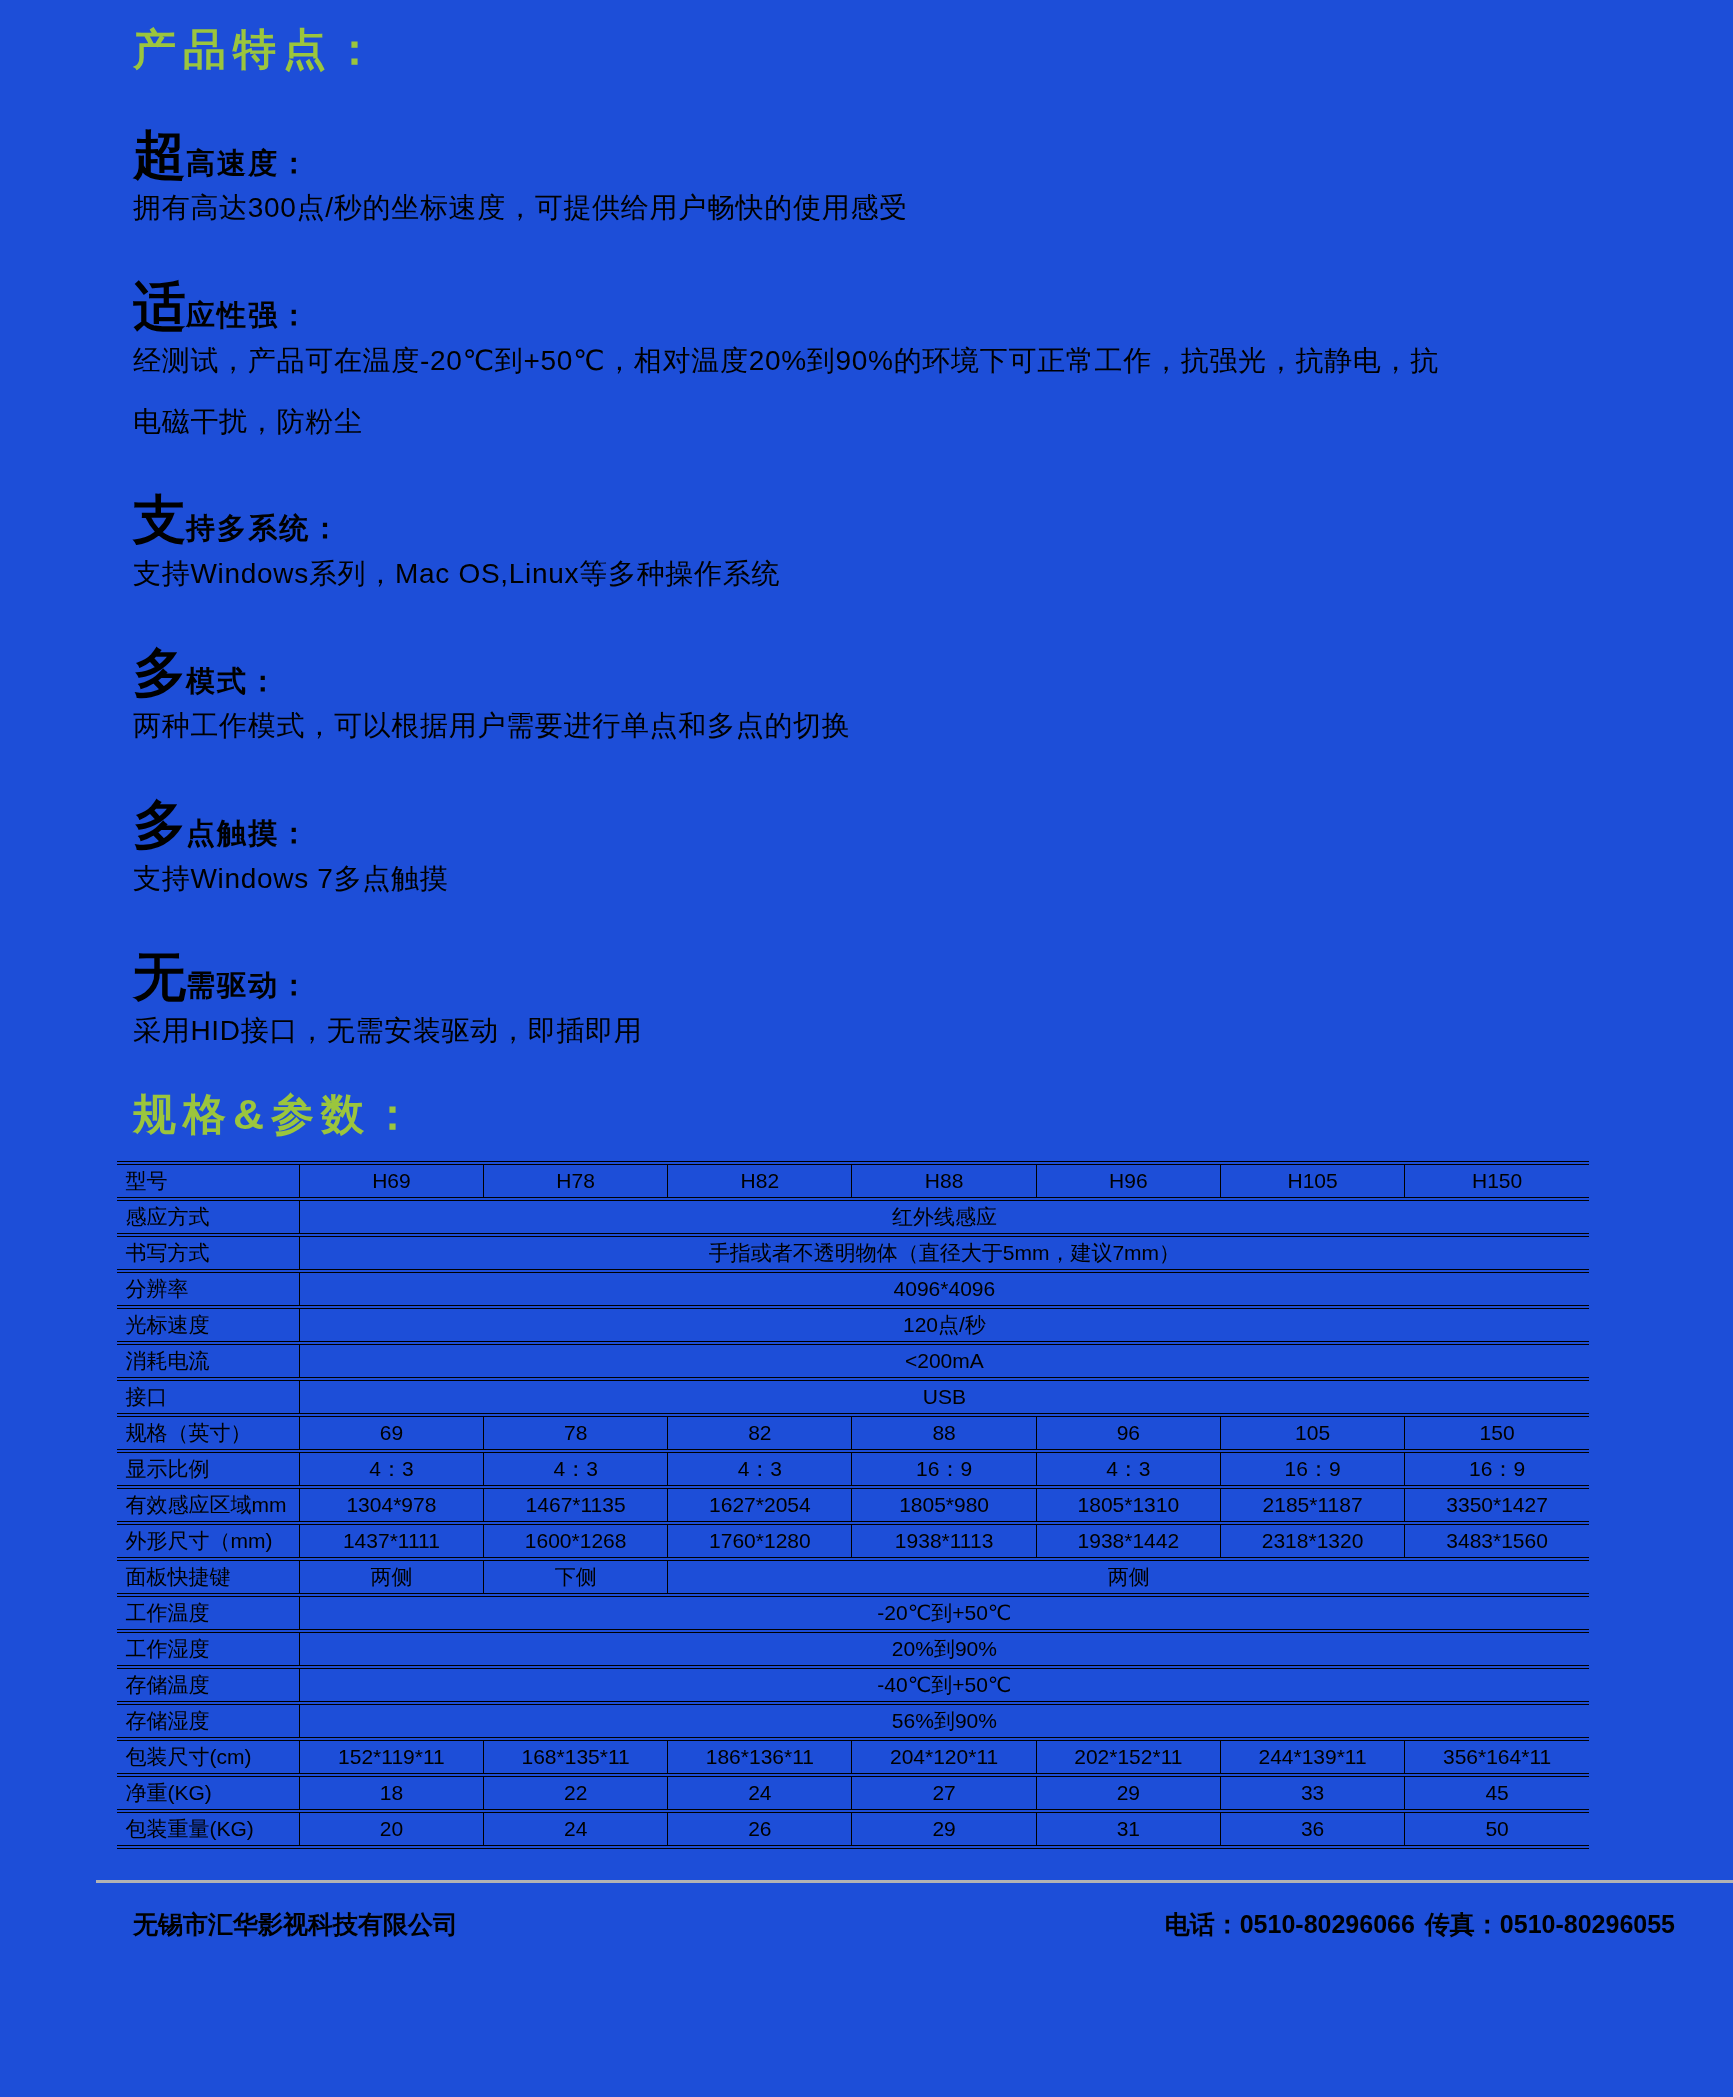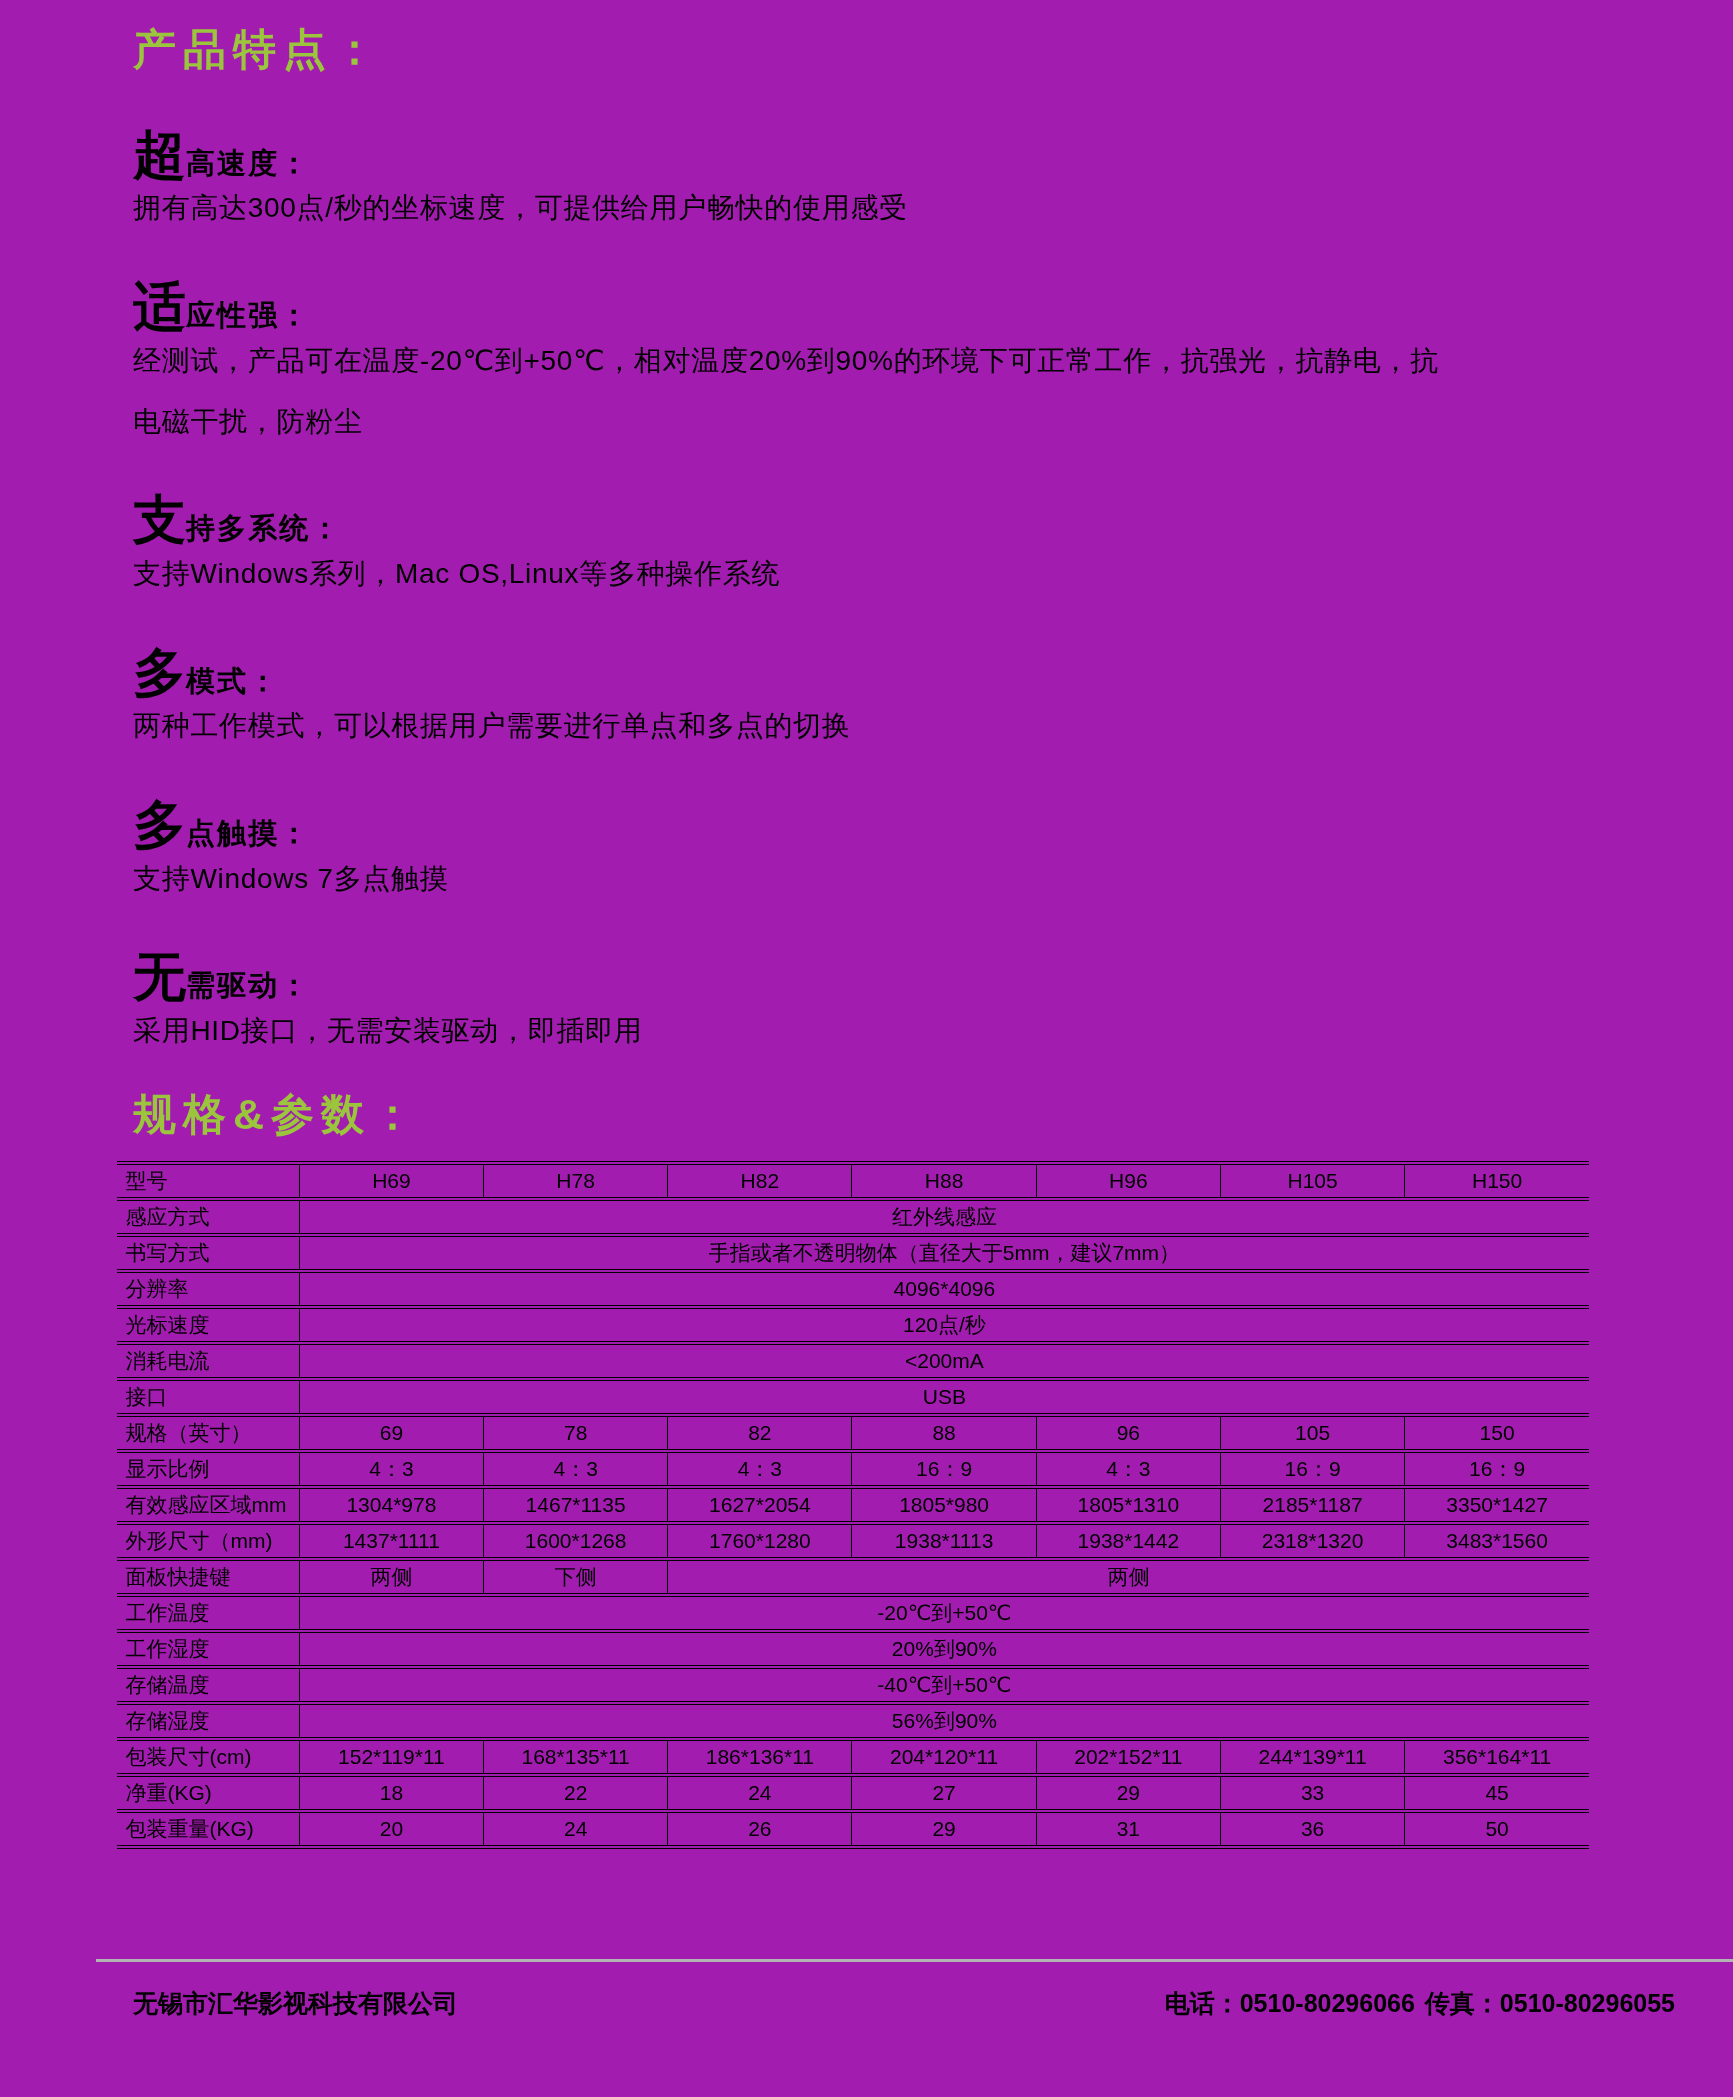--- a/index.html
+++ b/index.html
@@ -2,21 +2,21 @@
 <html style="font-size:11.2px"><head>
 <meta charset="utf-8">
 <style>
   html,body{margin:0;padding:0;background:#ffffff;}
   body{
     width:1734px;height:2097px;
     font-family:"Liberation Sans","DejaVu Sans",sans-serif;
     color:#000;
     -webkit-font-smoothing:antialiased;
   }
-  .page{position:relative;width:1734px;height:2097px;overflow:hidden;background:#a21caf;}
+  .page{position:relative;width:1734px;height:2097px;overflow:hidden;background:#1d4ed8;}
   .content{padding:12.6px 63px 0 133px;}
 
   h1.sec-title{
     margin:12.6px 0 0 0;
     font-size:43px;
     font-weight:700;
     letter-spacing:7px;
     color:#9bc53d;
     line-height:1.15;
     white-space:nowrap;
@@ -65,21 +65,21 @@
     text-align:left;
     border-right:1.4px solid #000;
     width:165px;
   }
   table.spec td.val{
     text-align:center;
     border-left:1.4px solid #000;
   }
   table.spec td.val:first-of-type{border-left:none;}
 
-  .footer{position:absolute;left:96px;right:0;top:1959px;}
+  .footer{position:absolute;left:96px;right:0;top:1880px;}
   .footer-rule{height:2.8px;background:#b3b3b3;}
   .footer-row{
     display:flex;
     justify-content:space-between;
     align-items:baseline;
     padding:25px 59px 0 37px;
     font-size:25px;
     font-weight:700;
     white-space:nowrap;
   }

